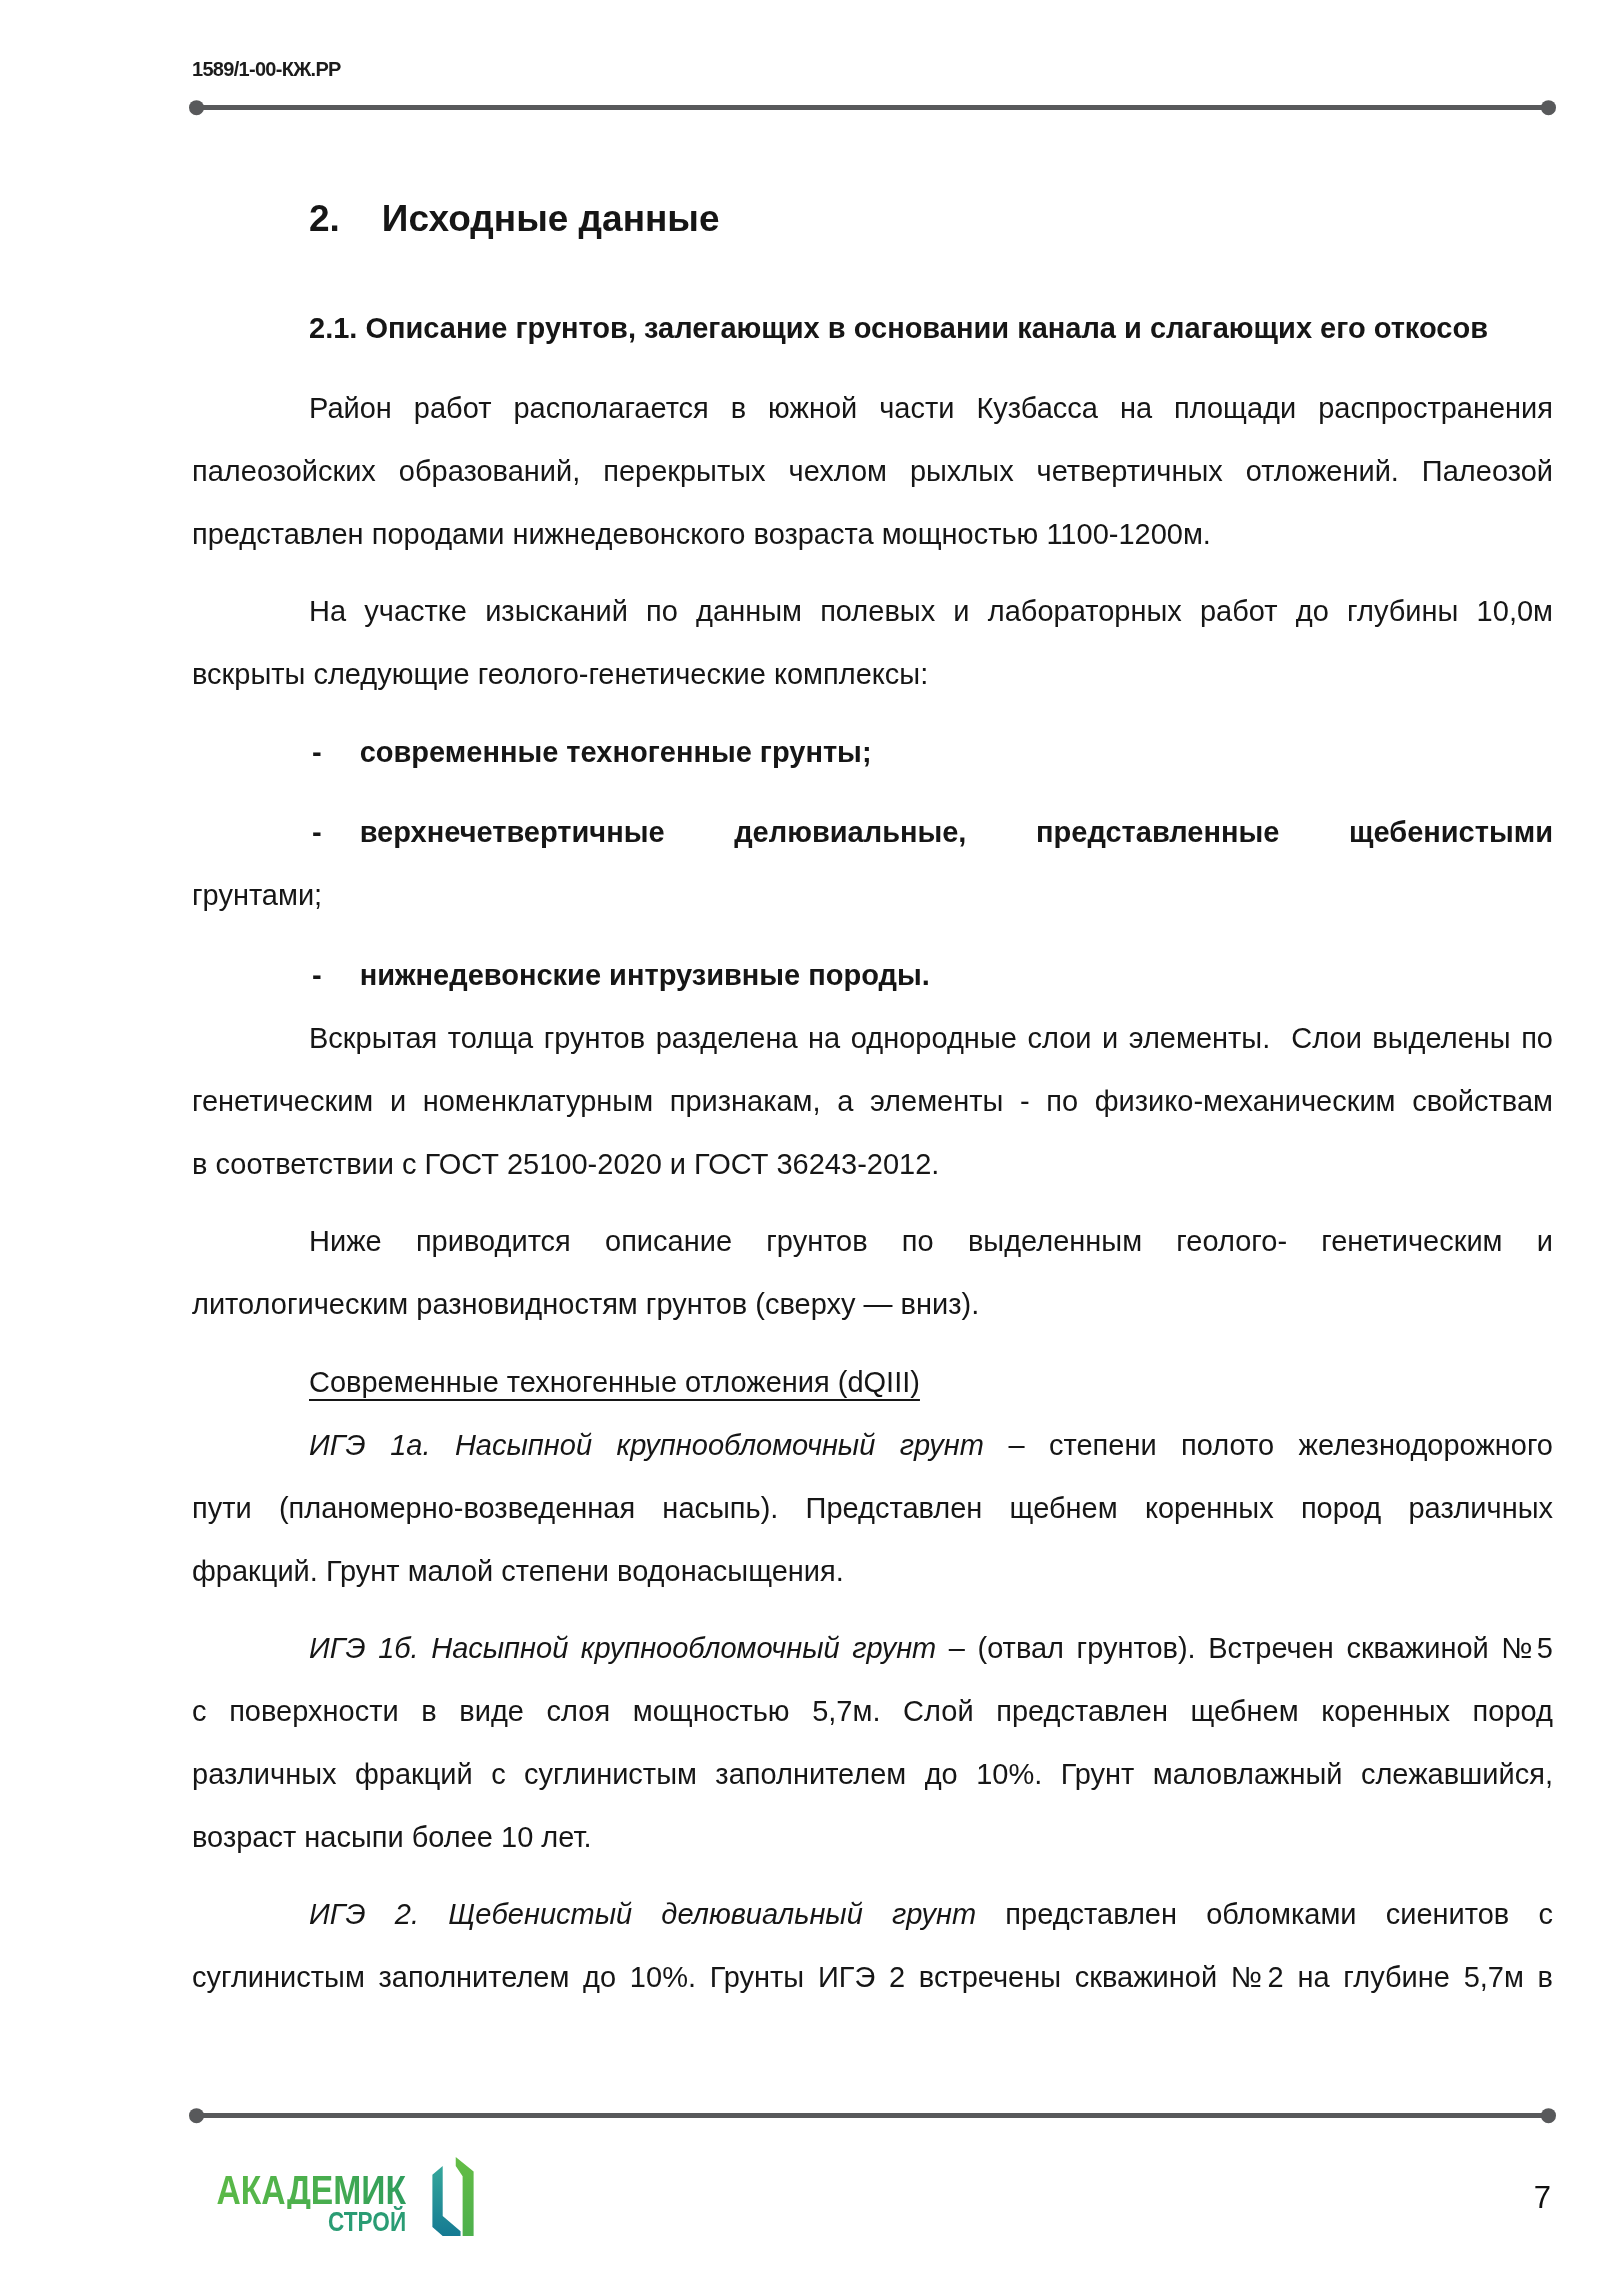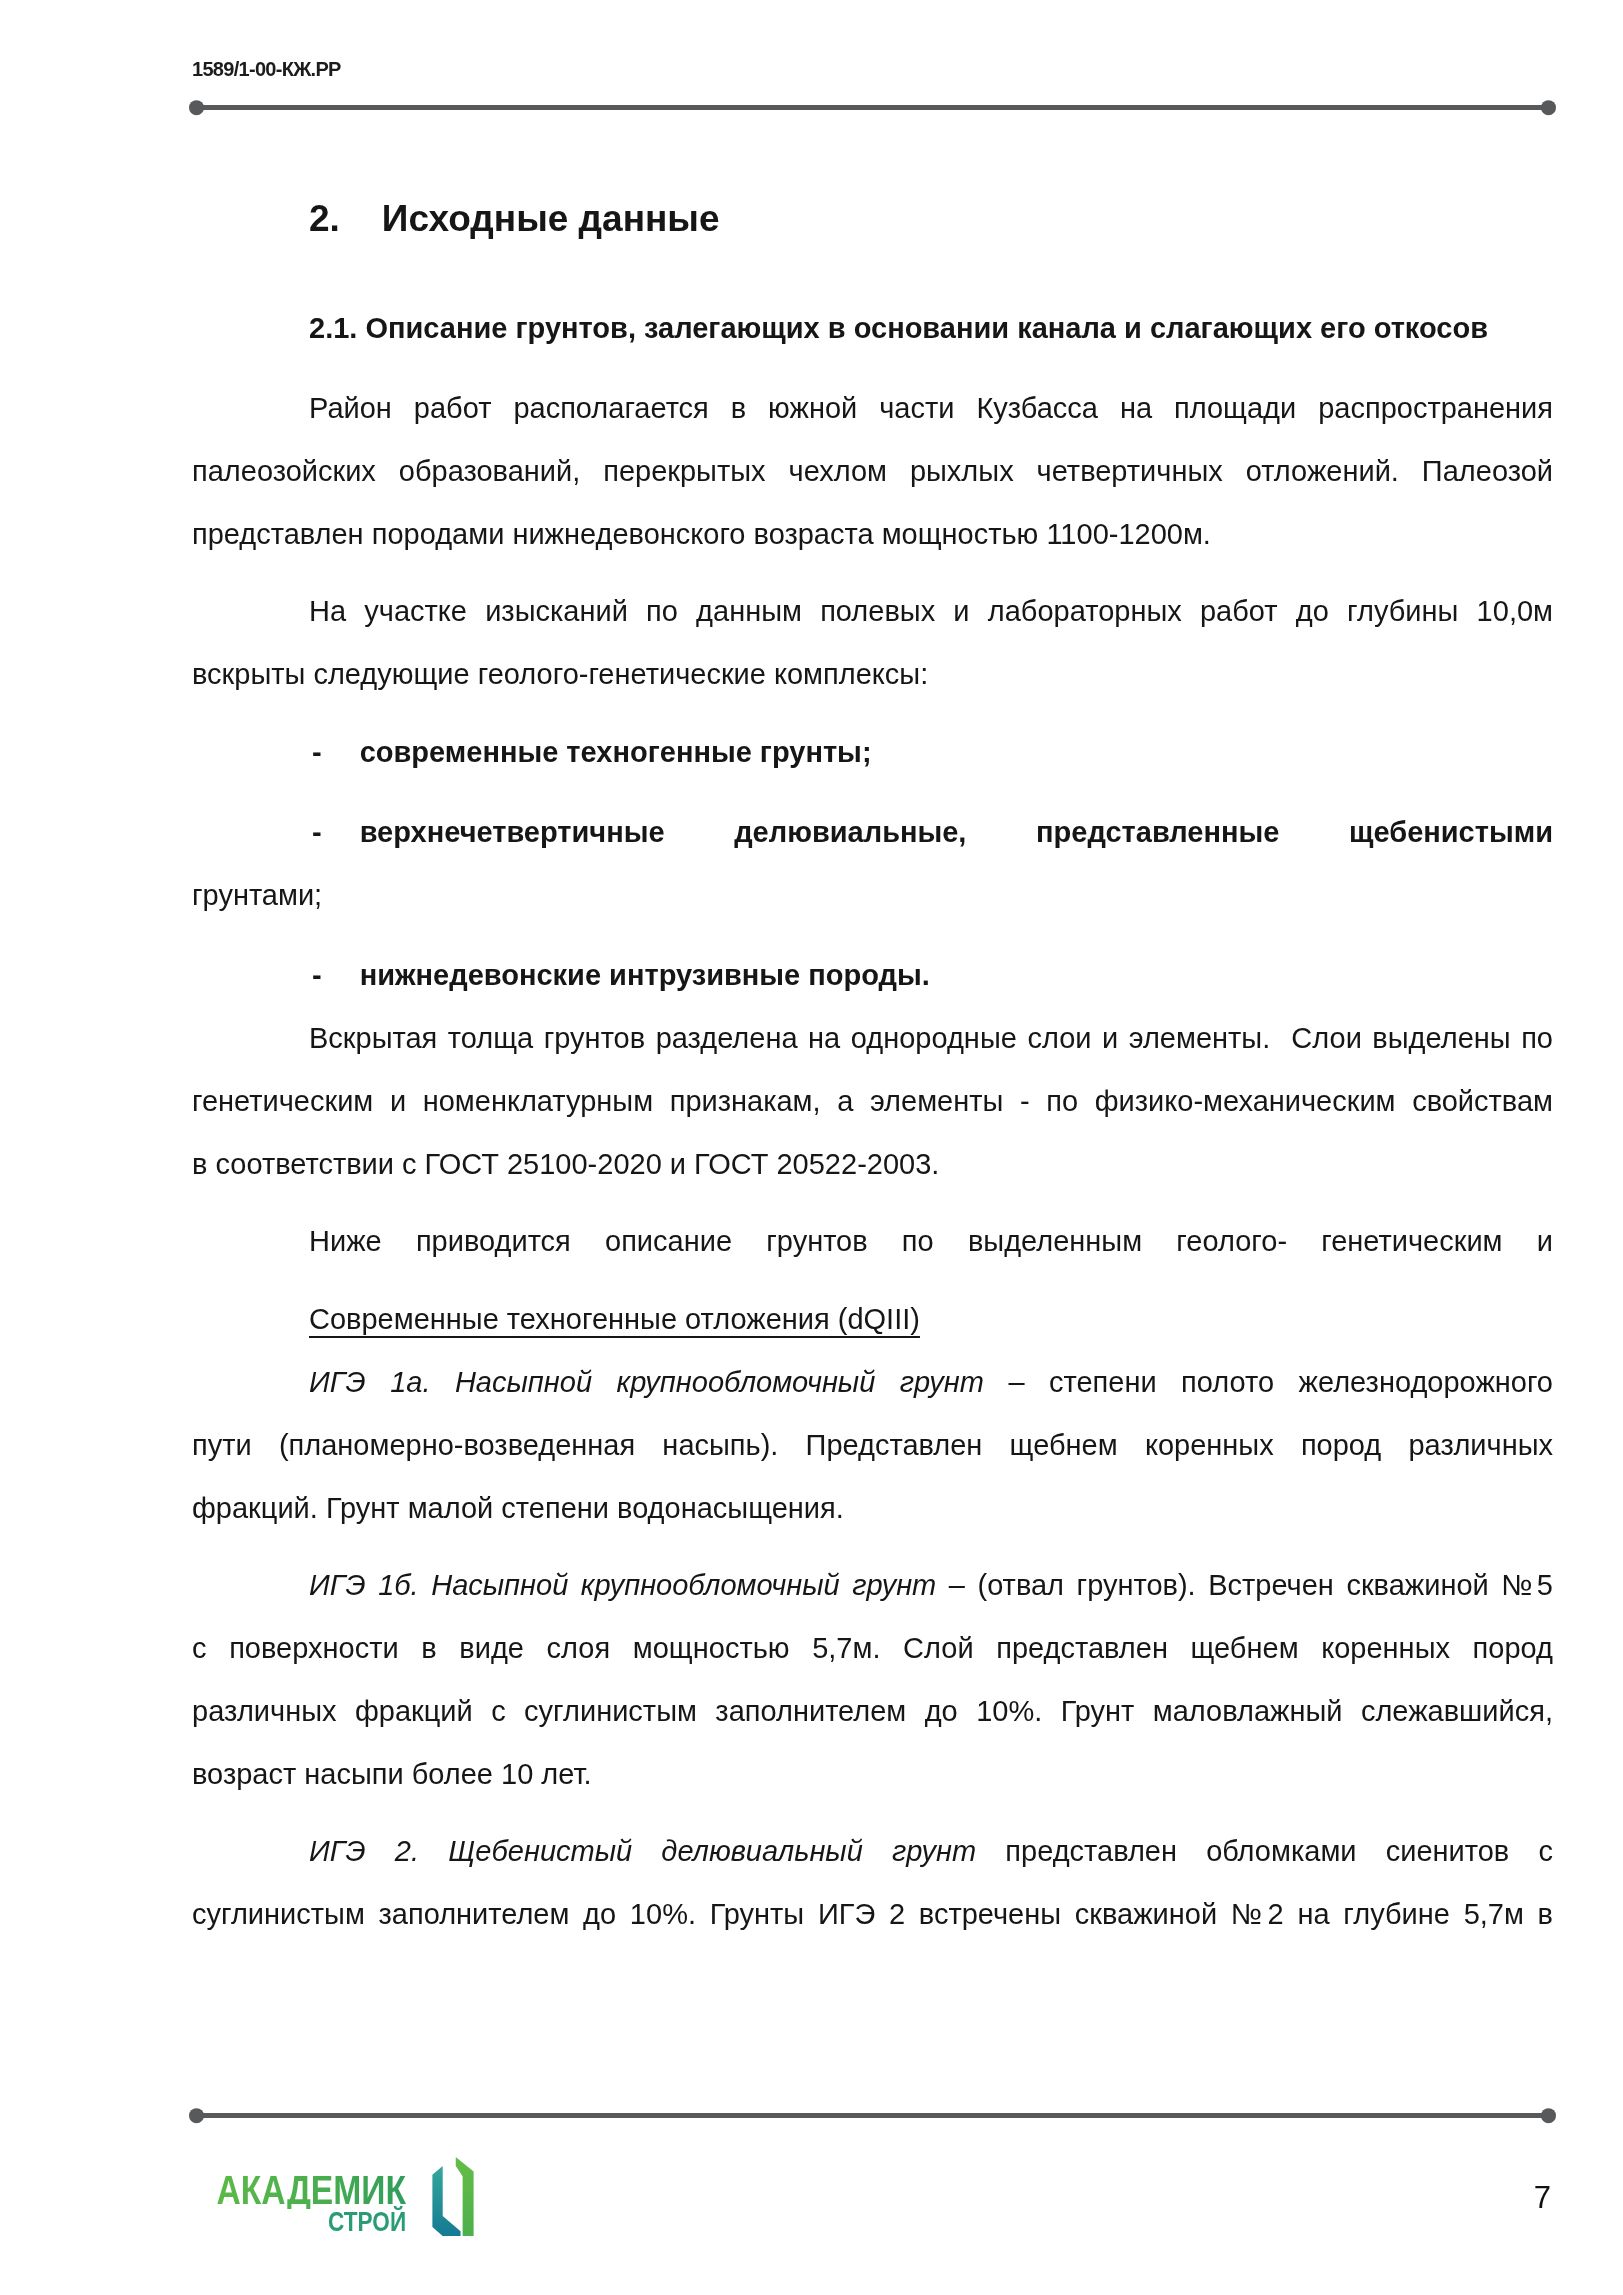--- a/index.html
+++ b/index.html
@@ -116,24 +116,25 @@
       <div class="blk blk-bullet">
         <div class="line jfull ind-b"><span>-</span><span class="dashgap"></span><span>верхнечетвертичные делювиальные, представленные щебенистыми</span></div>
         <div class="line"><span>грунтами;</span></div>
       </div>
       <div class="blk blk-bullet tight">
         <div class="line ind-b"><span>-</span><span class="dashgap"></span><span>нижнедевонские интрузивные породы.</span></div>
       </div>
       <div class="blk blk-para">
         <div class="line jfull ind-i"><span>Вскрытая толща грунтов разделена на однородные слои и элементы.&nbsp; Слои выделены по</span></div>
         <div class="line jfull"><span>генетическим и номенклатурным признакам, а элементы - по физико-механическим свойствам</span></div>
-        <div class="line"><span>в соответствии с ГОСТ 25100-2020 и ГОСТ 20522-2003.</span></div>
+        <div class="line"><span>в соответствии с ГОСТ 25100-2020 и ГОСТ 36243-2012.</span></div>
       </div>
       <div class="blk blk-para">
         <div class="line jfull ind-i"><span>Ниже приводится описание грунтов по выделенным геолого- генетическим и</span></div>
+        <div class="line"><span>литологическим разновидностям грунтов (сверху — вниз).</span></div>
       </div>
       <div class="blk blk-underline-heading">
         <div class="line ind-i"><span class="ul">Современные техногенные отложения (dQIII)</span></div>
       </div>
       <div class="blk blk-para">
         <div class="line jfull ind-i"><span class="it">ИГЭ 1а. Насыпной крупнообломочный грунт</span><span> – степени полото железнодорожного</span></div>
         <div class="line jfull"><span>пути (планомерно-возведенная насыпь). Представлен щебнем коренных пород различных</span></div>
         <div class="line"><span>фракций. Грунт малой степени водонасыщения.</span></div>
       </div>
       <div class="blk blk-para">

